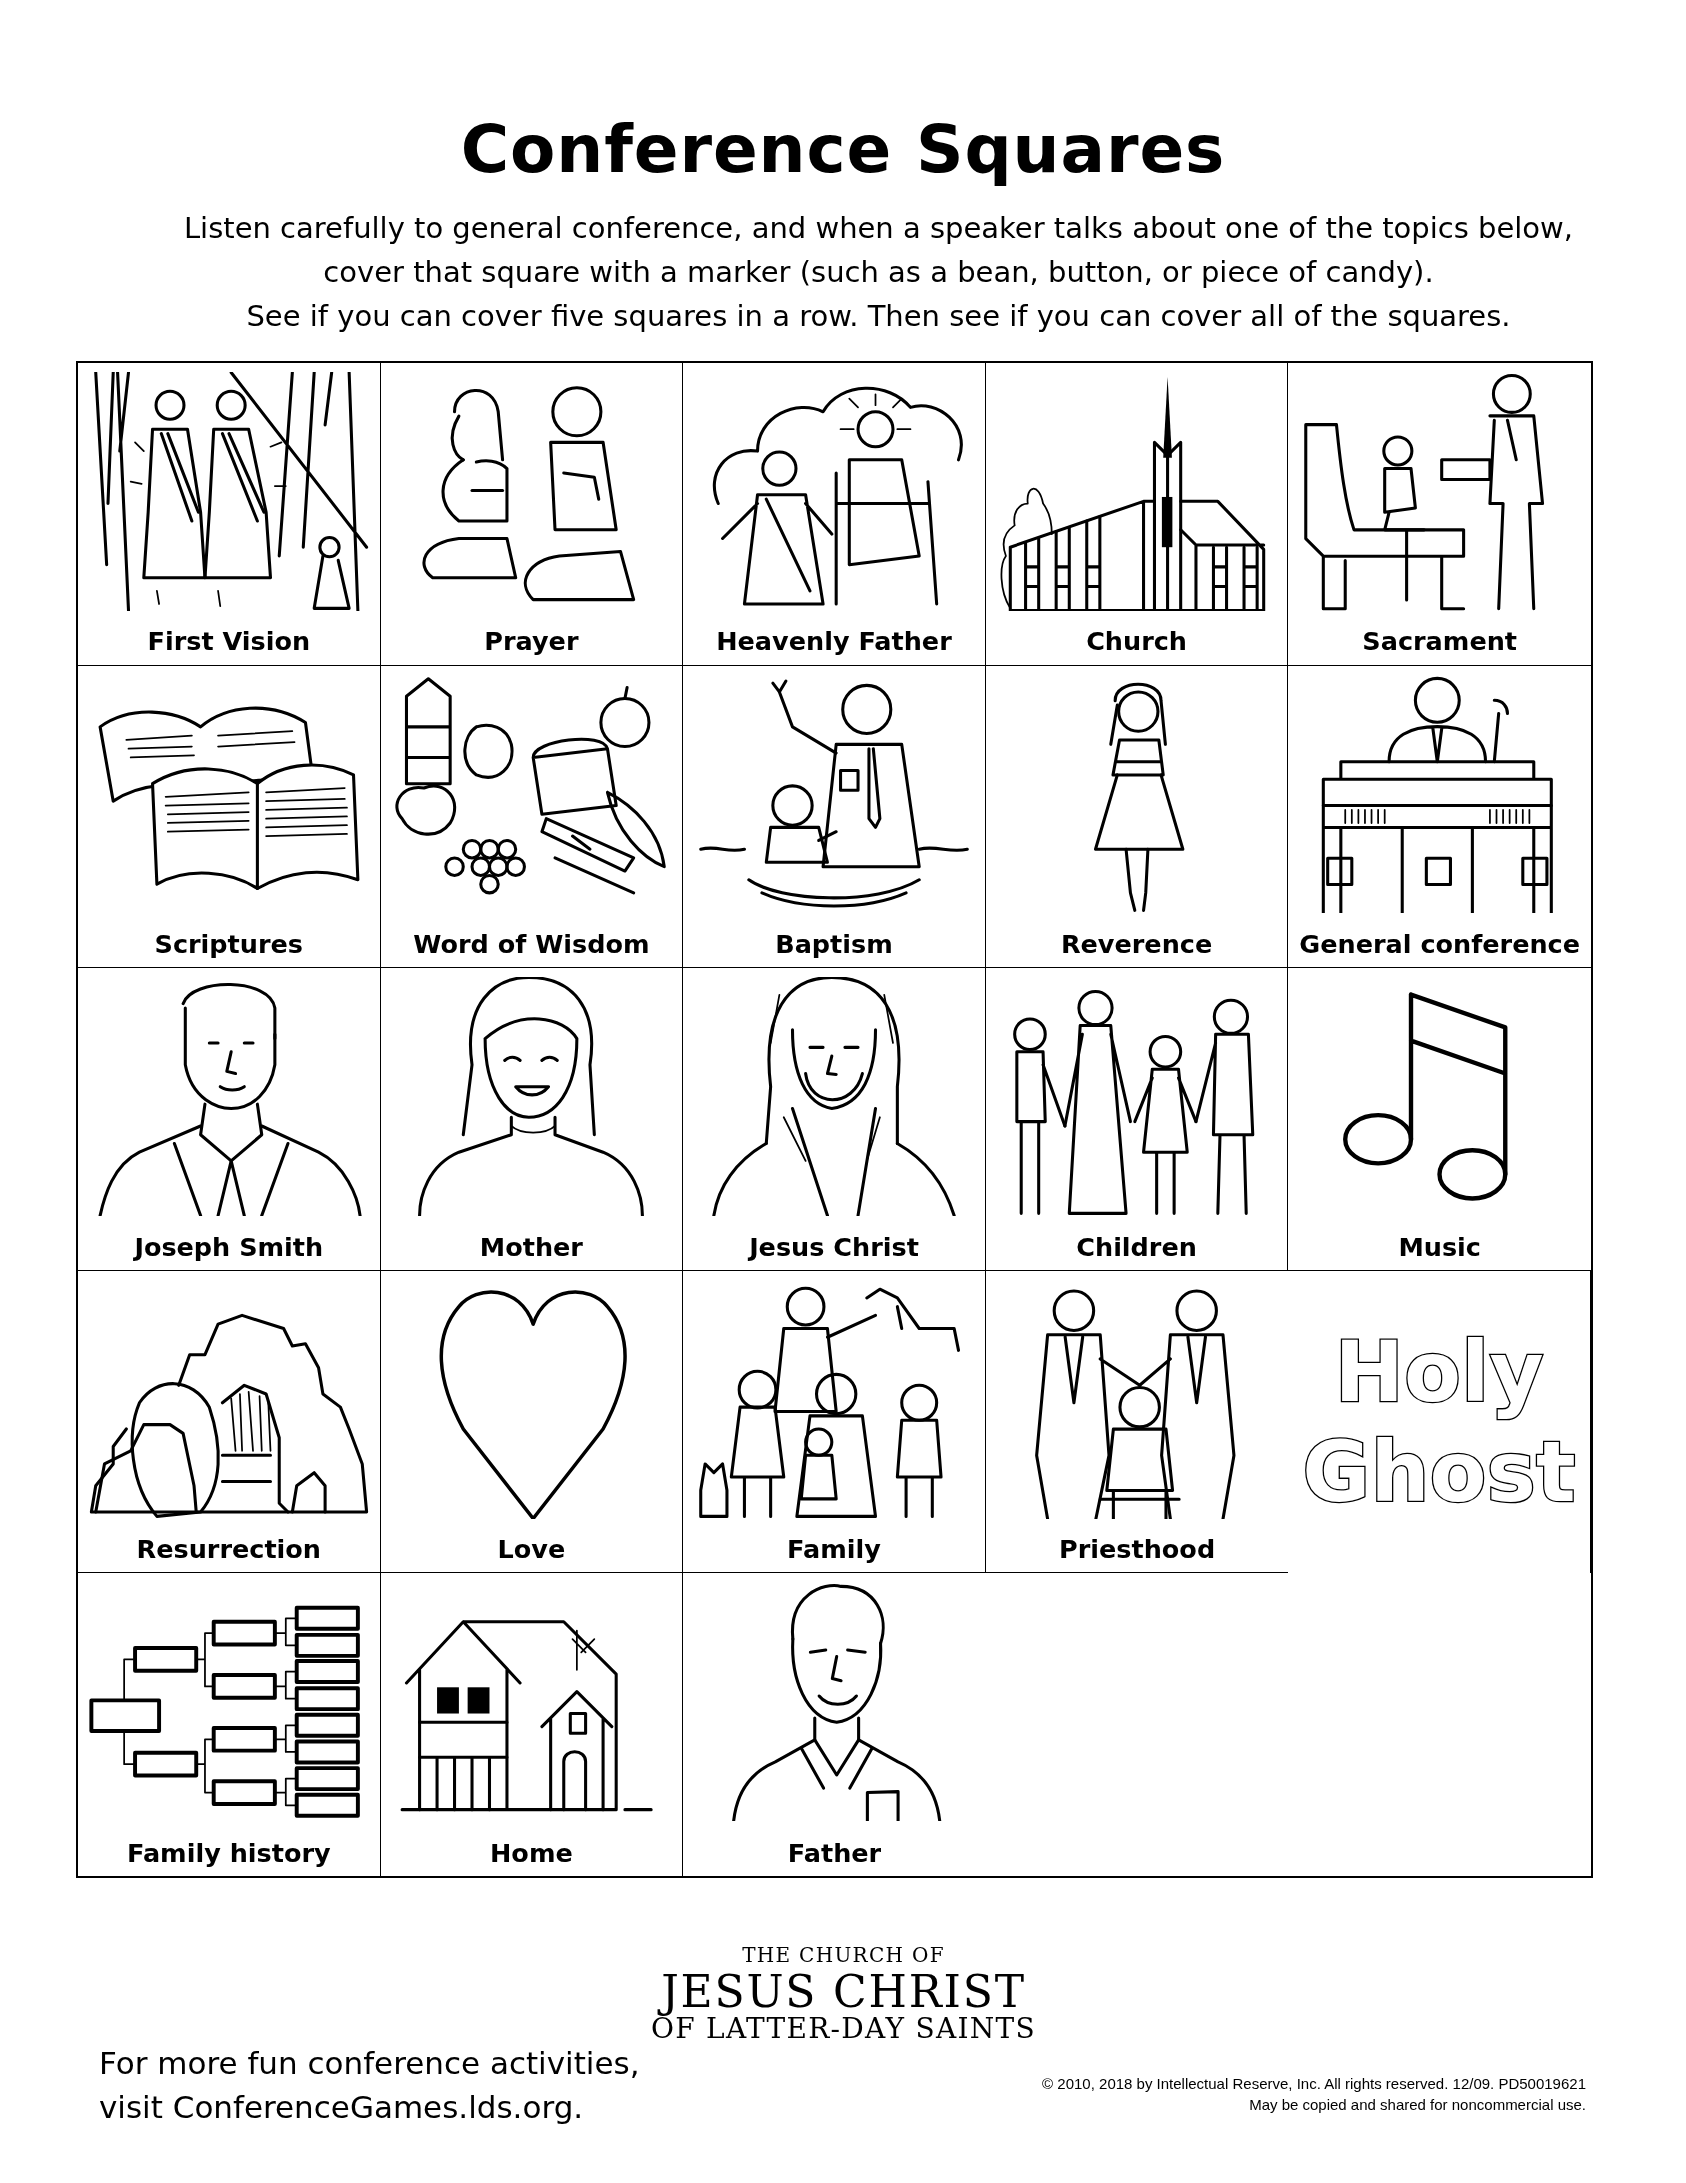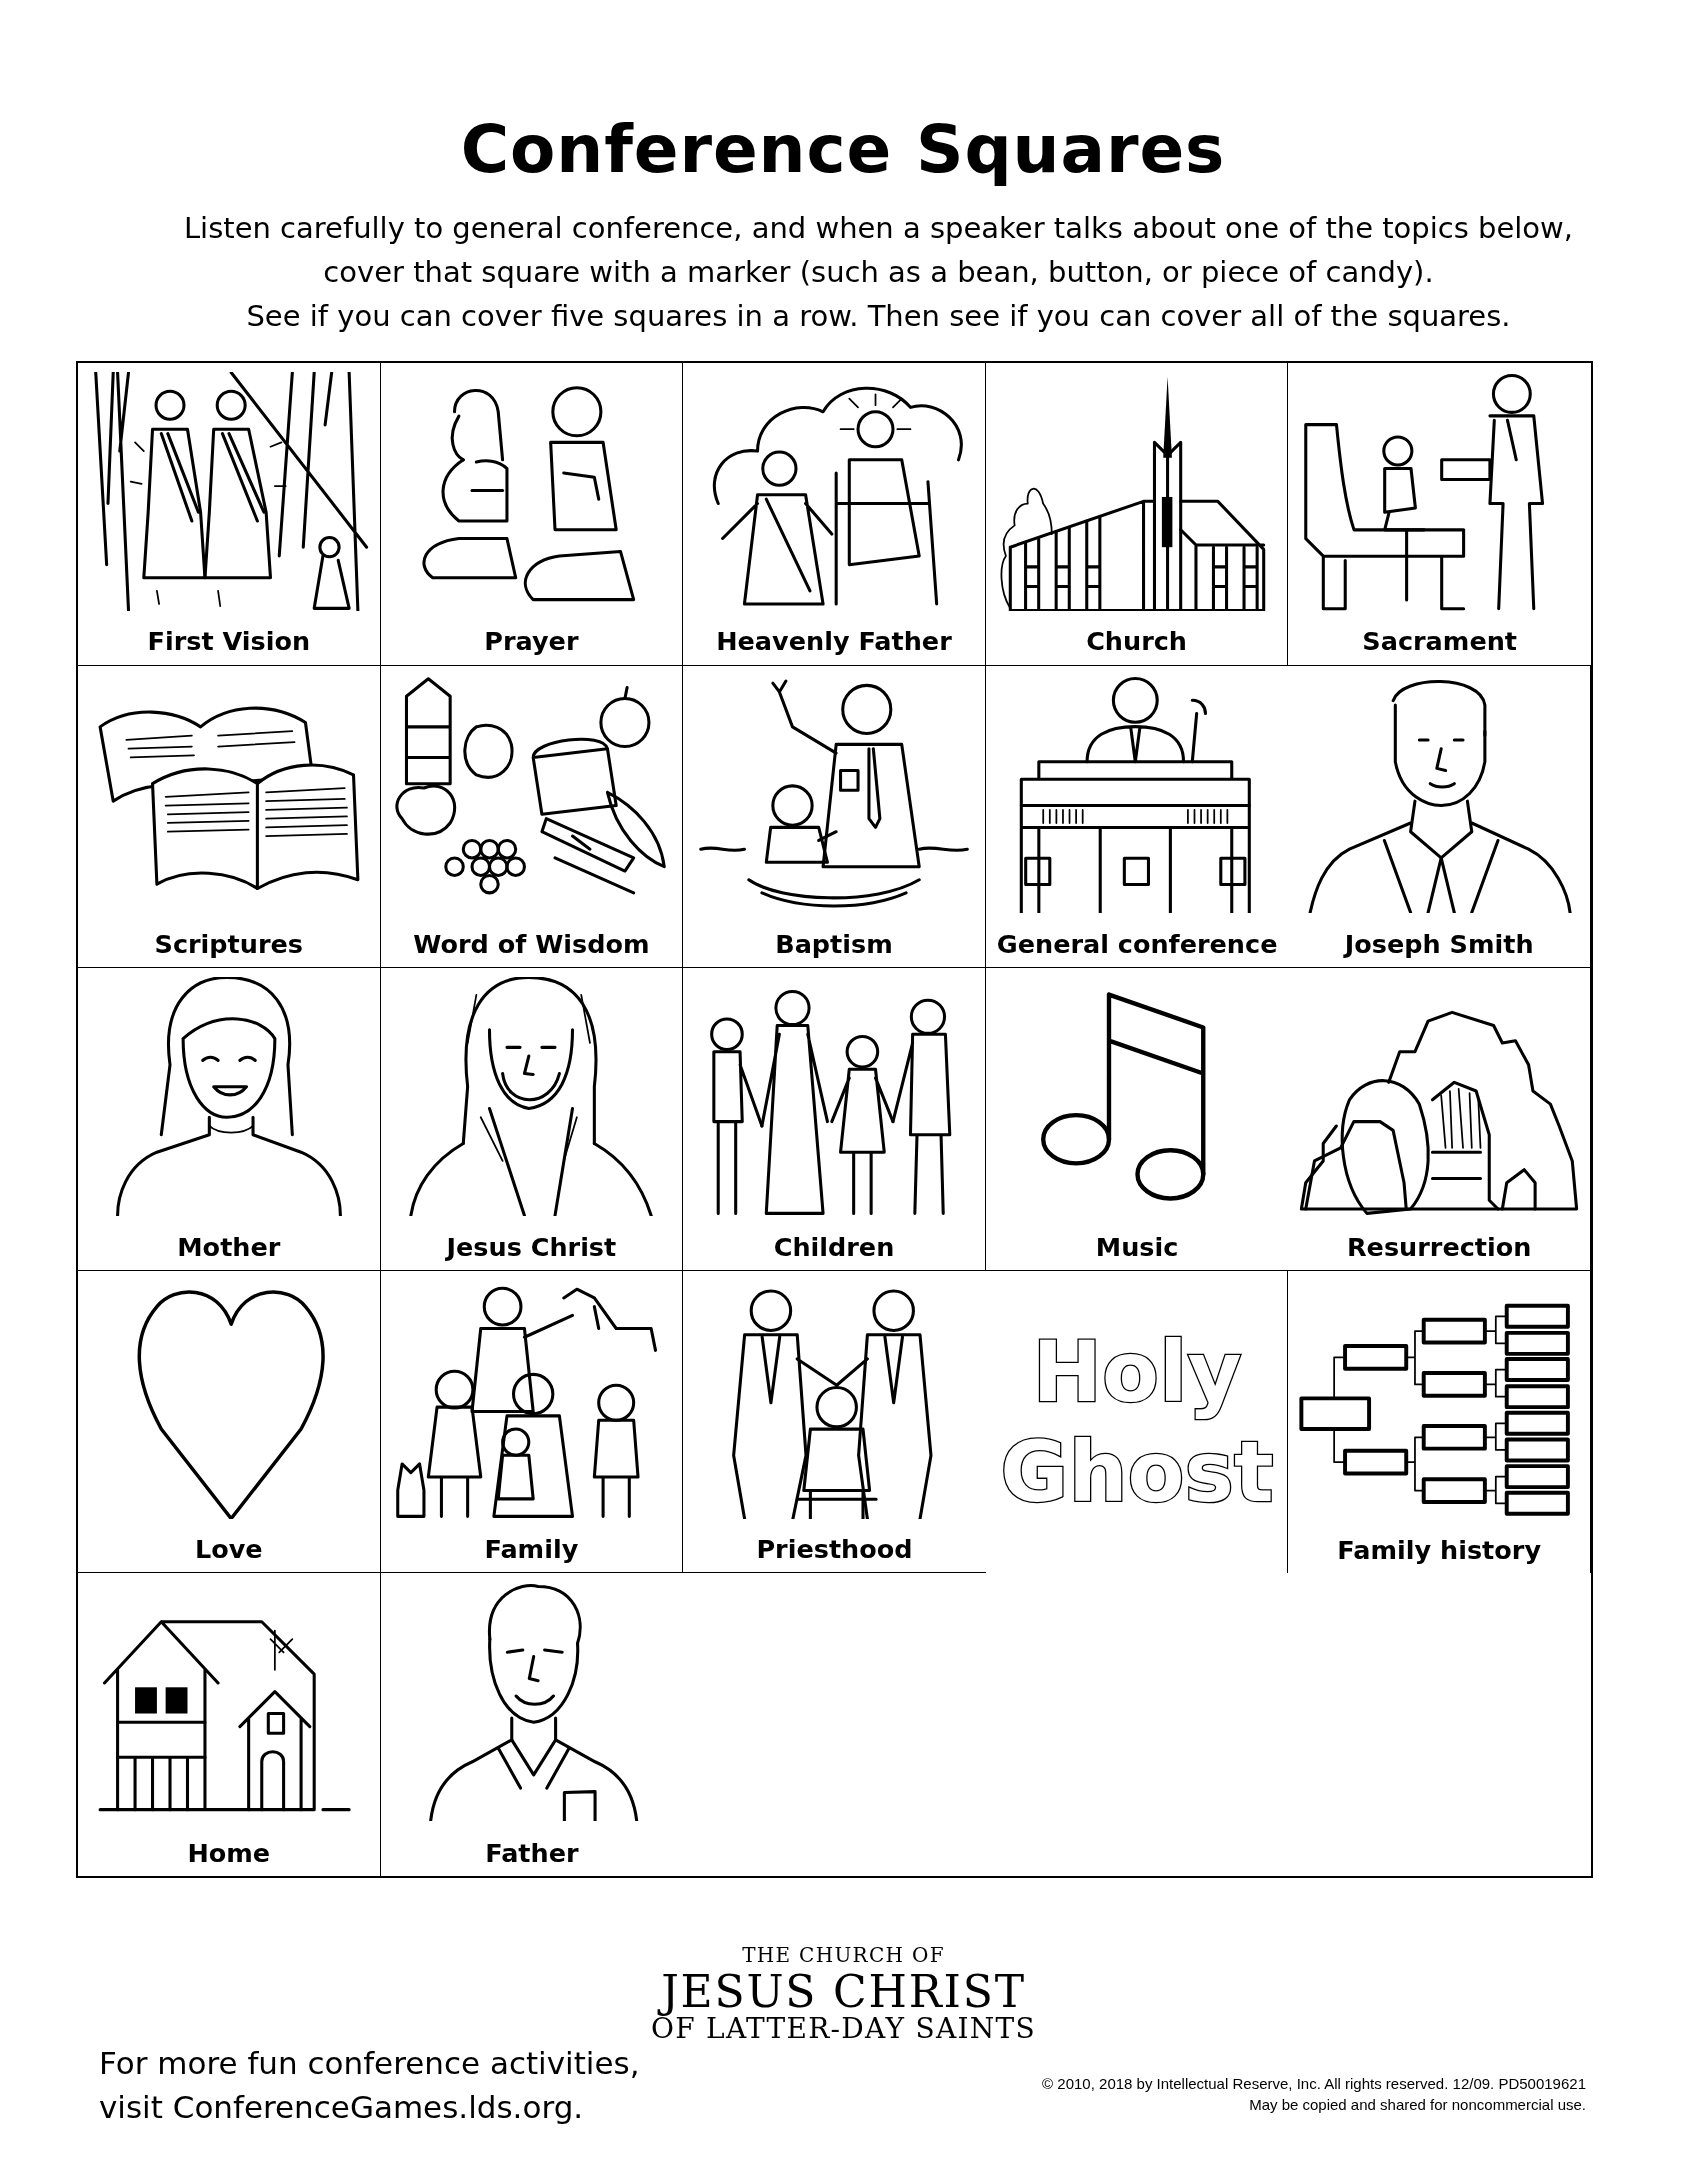--- a/index.html
+++ b/index.html
@@ -161,20 +161,32 @@
         <rect class="s" x="340" y="220" width="40" height="45"></rect>
         <circle class="s" cx="230" cy="300" r="45"></circle>
         <path class="s" d="M180 350 L290 350 L310 430 L170 430 Z M290 380 L330 360"></path>
         <path class="s" d="M20 400 C60 390 80 410 120 400 M520 400 C560 390 590 410 630 400"></path>
         <path class="s" d="M130 470 C200 520 420 530 520 470 M160 500 C250 540 400 540 490 500"></path>
       </svg>
     </div>
     <div class="label">Baptism</div>
   </div>
 
+  <div class="cell">
+    <div class="art">
+      <svg viewBox="0 0 650 545">
+        <path class="s" d="M275 60 C275 10 380 10 380 60 L390 160 M280 70 L265 160"></path>
+        <circle class="s" cx="328" cy="85" r="45"></circle>
+        <path class="s" d="M285 150 L375 150 L385 230 L270 230 Z M280 200 L380 200"></path>
+        <path class="s" d="M280 230 L230 400 L430 400 L380 230"></path>
+        <path class="s" d="M300 400 L310 500 L320 540 M350 400 L345 500 L340 540"></path>
+      </svg>
+    </div>
+    <div class="label">Reverence</div>
+  </div>
 
   <div class="cell col-last">
     <div class="art">
       <svg viewBox="0 0 650 545">
         <circle class="s" cx="320" cy="60" r="50"></circle>
         <path class="s" d="M210 200 C210 140 260 120 320 120 C380 120 430 140 430 200 M310 125 L320 200 L330 125"></path>
         <path class="s" d="M450 60 C470 60 480 75 480 90 M460 90 L450 200"></path>
         <path class="s" d="M100 200 L540 200 L540 240 L100 240 Z M60 240 L580 240 L580 300 L60 300 Z"></path>
         <path class="s" d="M60 300 L60 545 M580 300 L580 545 M60 350 L580 350 M100 350 L100 545 M540 350 L540 545 M240 350 L240 545 M400 350 L400 545"></path>
         <path class="t" d="M110 310 L110 340 M125 310 L125 340 M140 310 L140 340 M155 310 L155 340 M170 310 L170 340 M185 310 L185 340 M200 310 L200 340 M440 310 L440 340 M455 310 L455 340 M470 310 L470 340 M485 310 L485 340 M500 310 L500 340 M515 310 L515 340 M530 310 L530 340"></path>

